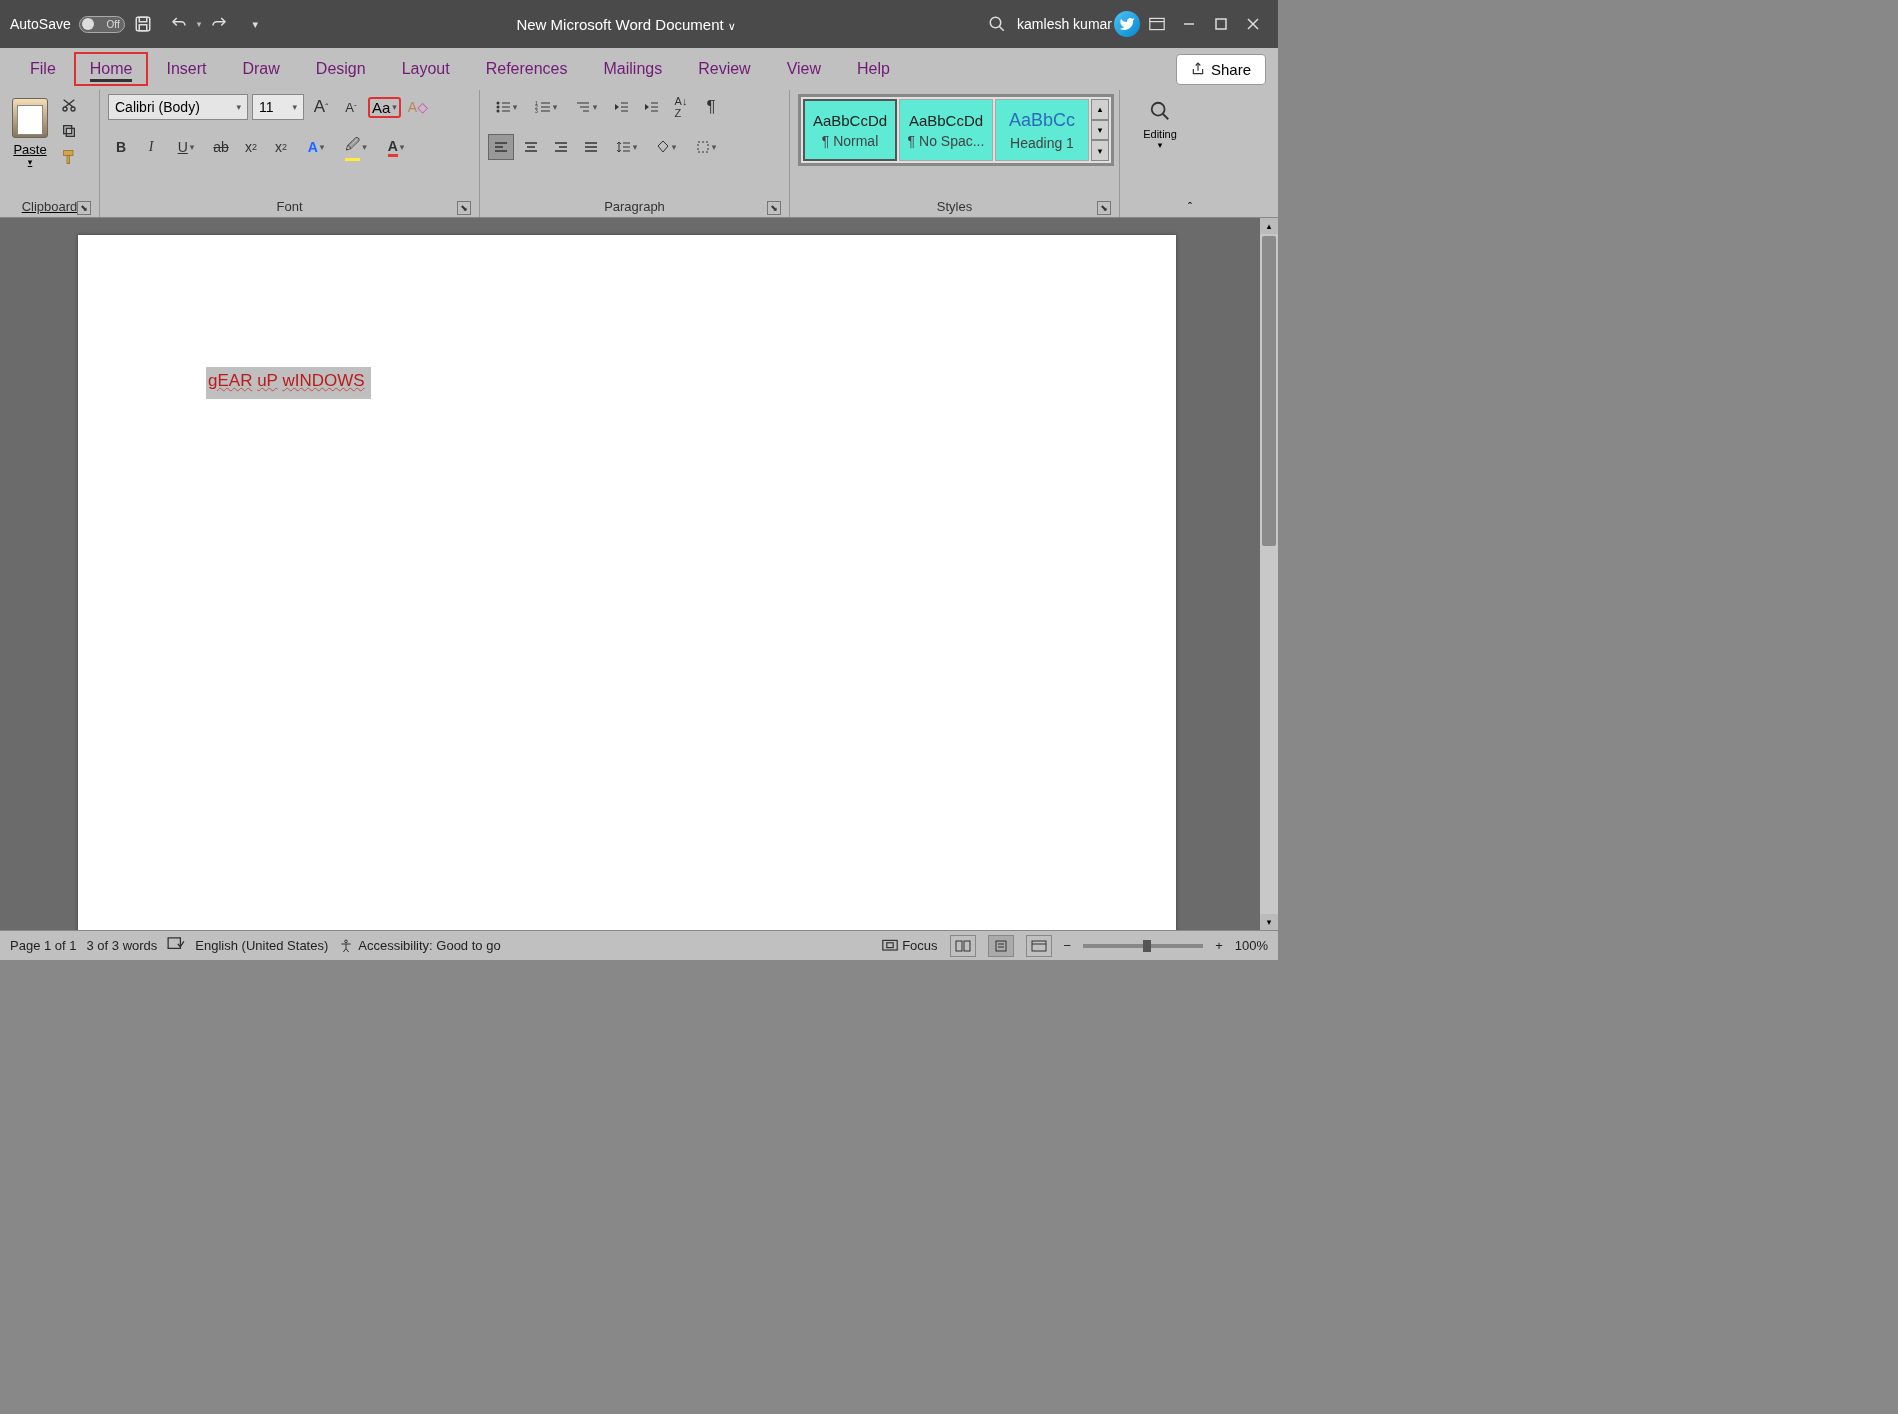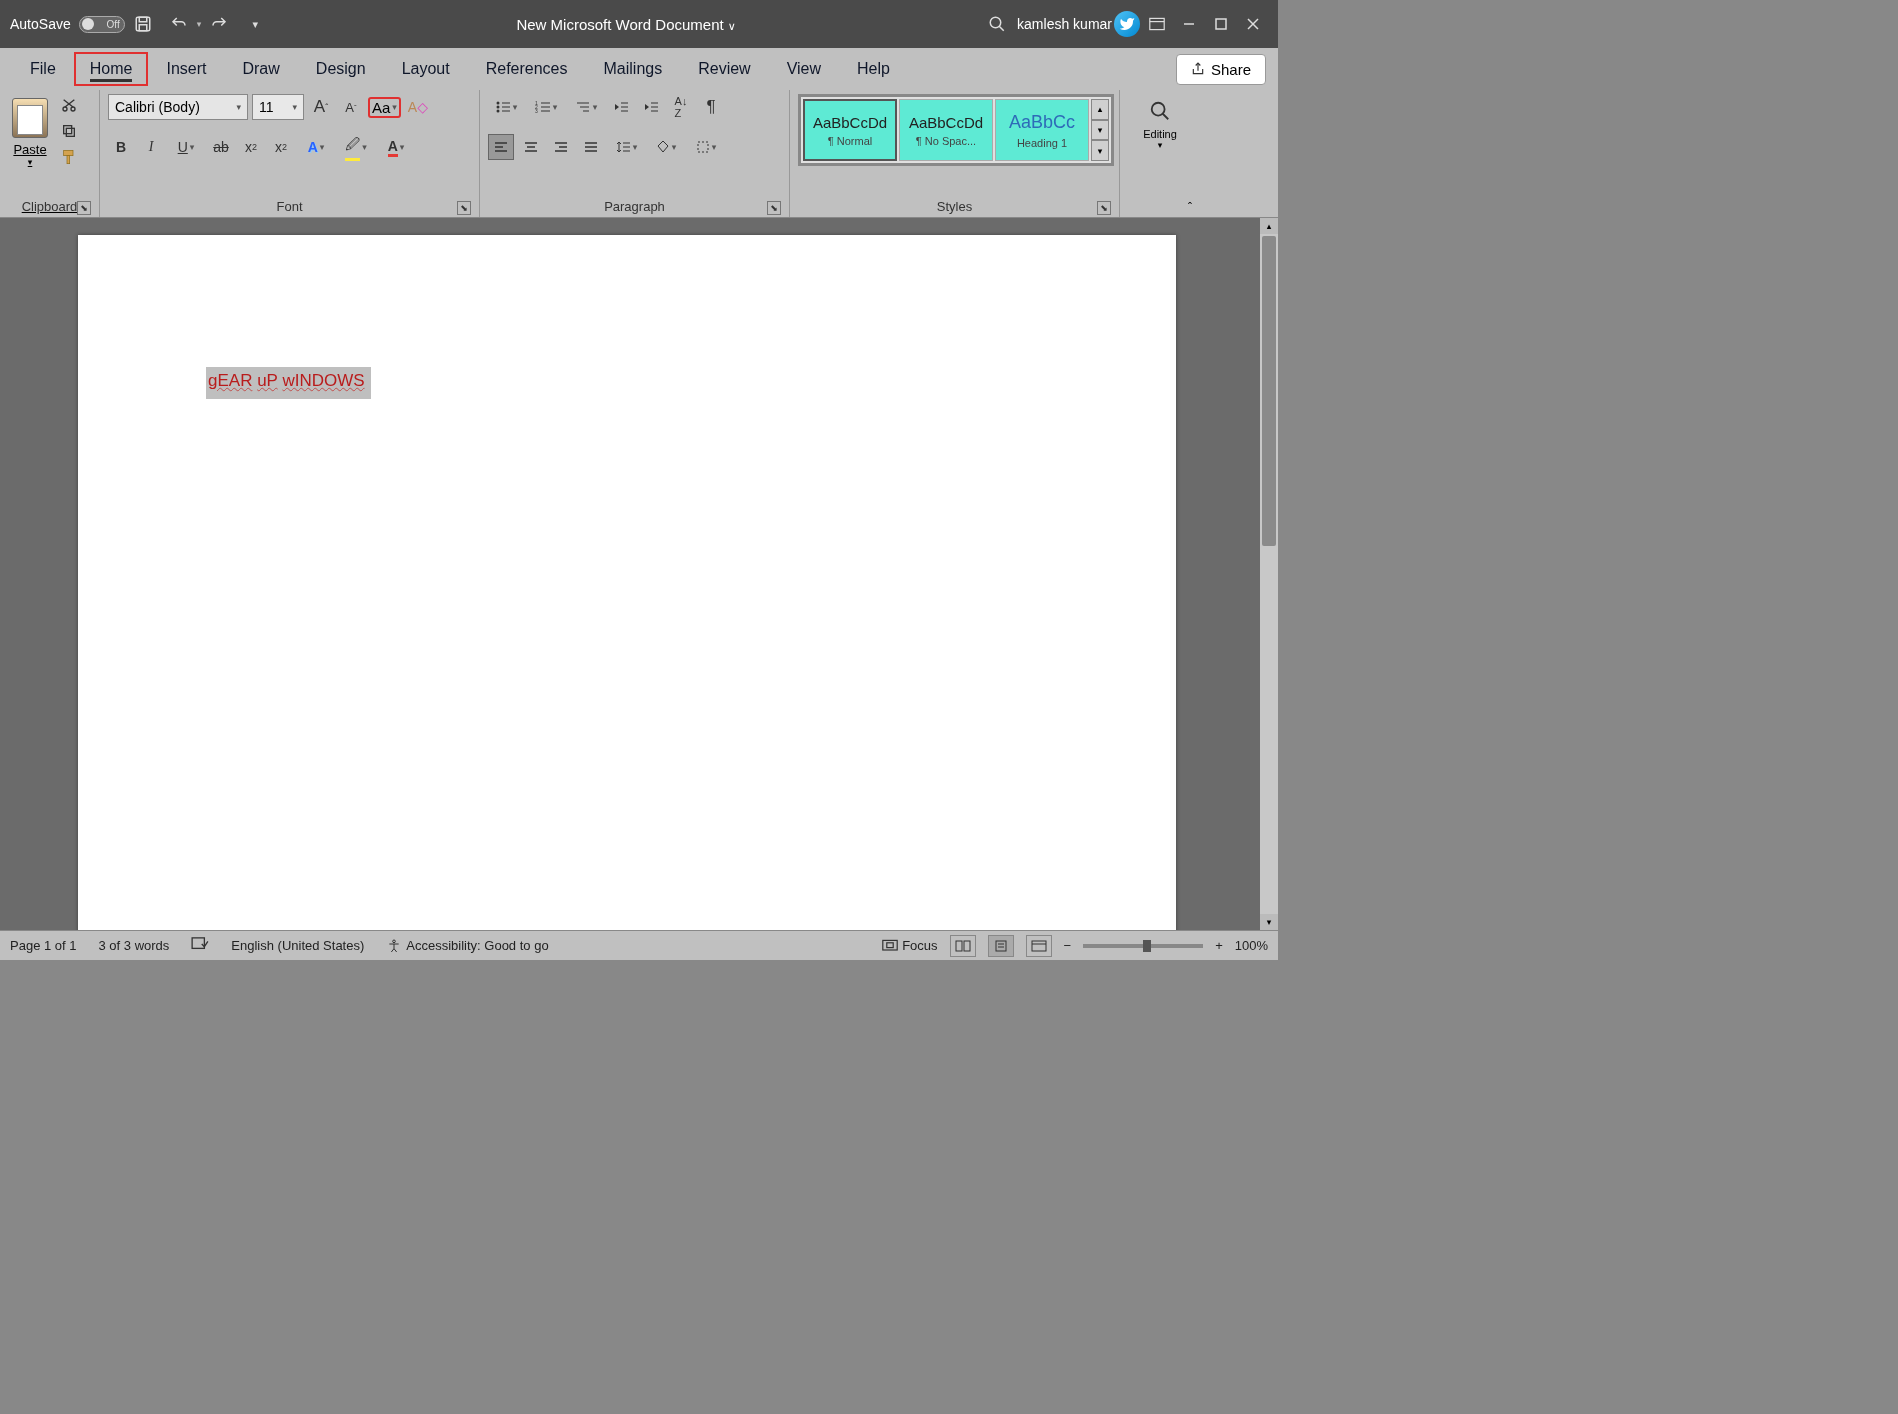--- a/index.html
+++ b/index.html
@@ -12,21 +12,21 @@
 .autosave-toggle::before { content: ''; position: absolute; left: 2px; width: 12px; height: 12px; background: #ddd; border-radius: 50%; }
 .titlebar-icon { width: 24px; height: 24px; display: inline-flex; align-items: center; justify-content: center; margin: 0 6px; cursor: pointer; color: #ddd; }
 .titlebar-center { flex: 1; text-align: center; font-size: 15px; }
 .titlebar-right { display: flex; align-items: center; gap: 2px; }
 .user-name { font-size: 14px; }
 .user-avatar { width: 26px; height: 26px; border-radius: 50%; background: linear-gradient(135deg,#4fc3f7,#0288d1); display: flex; align-items: center; justify-content: center; }
 .win-btn { width: 30px; height: 30px; display: flex; align-items: center; justify-content: center; cursor: pointer; }
 
 
 .tab-row { background: #c0c0c0; height: 42px; display: flex; align-items: center; padding: 0 12px; gap: 0; }
-.tab { padding: 8px 18px; font-size: 16px; color: #0f172a; cursor: pointer; }
+.tab { padding: 8px 18px; font-size: 16px; color: #701a75; cursor: pointer; }
 .tab.active { font-weight: 400; position: relative; }
 .tab-highlight { border: 2.5px solid #e03030; padding: 6px 14px; }
 .tab-highlight span { border-bottom: 3px solid #333; padding-bottom: 2px; }
 .share-btn { margin-left: auto; background: #fff; border: 1px solid #999; padding: 6px 14px; border-radius: 4px; font-size: 15px; display: flex; align-items: center; gap: 6px; cursor: pointer; }
 
 
 .ribbon { background: #c0c0c0; height: 128px; border-bottom: 1px solid #888; display: flex; }
 .group { border-right: 1px solid #999; padding: 4px 8px 0 8px; display: flex; flex-direction: column; }
 .group-content { flex: 1; display: flex; align-items: flex-start; gap: 6px; }
 .group-label { font-size: 13px; color: #333; text-align: center; padding: 3px 0; position: relative; }
@@ -50,40 +50,40 @@
 .underline-r { border-bottom: 3px solid #e53935; }
 
 .para-row { display: flex; align-items: center; gap: 4px; }
 .align-active { background: #999; border: 1px solid #666; }
 
 .styles-gallery { display: flex; border: 3px solid #888; background: #e0e0e0; padding: 2px; gap: 2px; }
 .style-item { width: 94px; height: 62px; background: #5eead4; border: 1px solid #aaa; display: flex; flex-direction: column; align-items: center; justify-content: center; cursor: pointer; font-size: 12px; }
 .style-item.sel { border: 2px solid #555; }
 .style-prev { font-size: 15px; color: #222; }
 .style-prev.blue { color: #2e6bb8; font-size: 18px; }
-.style-name { font-size: 11px; color: #444; margin-top: 4px; }
+.style-name { font-size: 14px; color: #444; margin-top: 4px; }
 .style-scroll { width: 18px; display: flex; flex-direction: column; }
 .style-scroll div { flex:1; border: 1px solid #888; background: #d0d0d0; display:flex; align-items:center; justify-content:center; font-size:9px; cursor:pointer;}
 
 .editing-area { display: flex; flex-direction: column; align-items: center; padding: 6px 10px; cursor: pointer; }
 
 .collapse-rib { position: absolute; right: 8px; bottom: 2px; cursor: pointer; font-size: 12px; }
 
 
 .doc-area { position: absolute; top: 218px; left: 0; right: 18px; bottom: 30px; background: #6b6b6b; overflow: hidden; }
 .page { position: absolute; left: 78px; top: 17px; width: 1098px; height: 1200px; background: #fff; box-shadow: 0 0 4px rgba(0,0,0,.4); }
 .sel-text { position: absolute; left: 128px; top: 132px; background: #bfbfbf; padding: 4px 6px 8px 2px; font-size: 17px; color: #b91c1c; }
 .sel-text .wavy { text-decoration: underline wavy #c0504d; text-decoration-thickness: 1px; }
 
 .vscroll { position: absolute; right: 0; top: 218px; bottom: 30px; width: 18px; background: #c8c8c8; }
 .vthumb { position: absolute; left: 2px; right: 2px; top: 18px; height: 310px; background: #8a8a8a; border-radius: 2px; }
 .vsbtn { position:absolute; left:0; right:0; height:16px; background:#bbb; display:flex; align-items:center; justify-content:center; font-size:9px; cursor:pointer; }
 
 
-.statusbar { position: absolute; left: 0; right: 0; bottom: 0; height: 30px; background: #c0c0c0; border-top: 1px solid #888; display: flex; align-items: center; padding: 0 10px; font-size: 13px; color: #222; gap: 22px; }
+.statusbar { position: absolute; left: 0; right: 0; bottom: 0; height: 30px; background: #c0c0c0; border-top: 1px solid #888; display: flex; align-items: center; padding: 0 10px; font-size: 13px; color: #222; gap: 10px; }
 .status-right { margin-left: auto; display: flex; align-items: center; gap: 12px; }
 .zoom-slider { width: 120px; height: 4px; background: #888; position: relative; }
 .zoom-slider::before { content:''; position:absolute; left:50%; top:-4px; width:8px; height:12px; background:#555; }
 .view-btn { width: 26px; height: 22px; border: 1px solid #888; display:flex; align-items:center; justify-content:center; cursor:pointer; font-size: 12px; }
 </style>
 </head>
 <body>
 
 <div class="titlebar">
   <span class="autosave-label">AutoSave</span>

